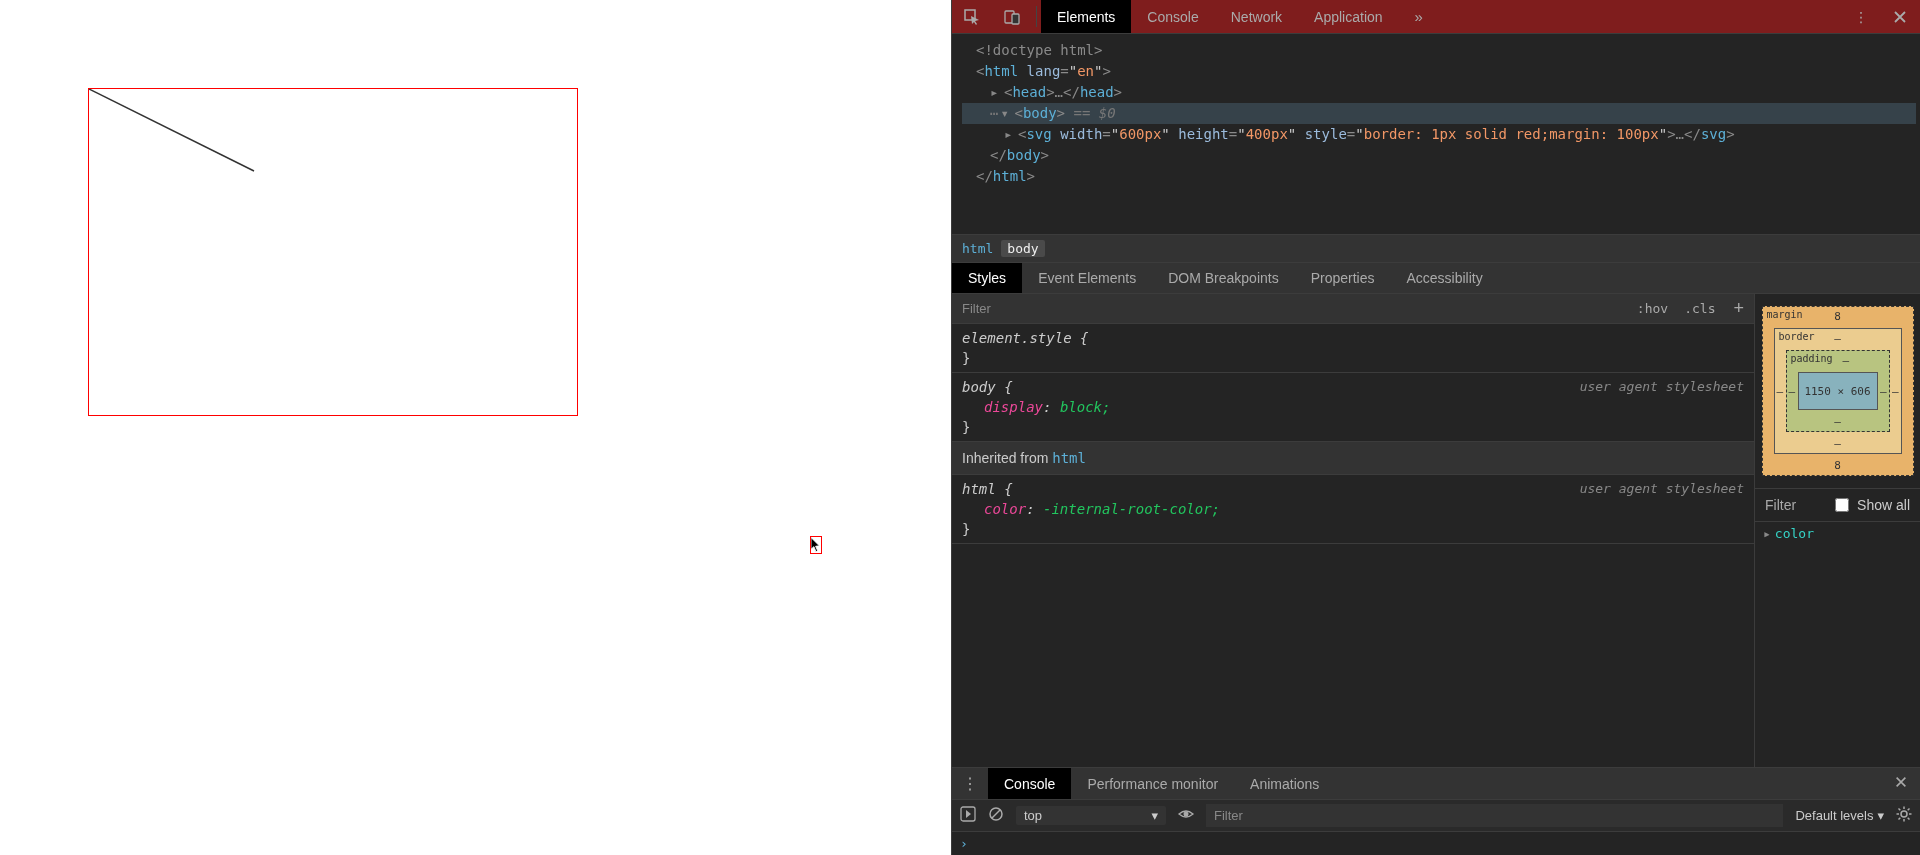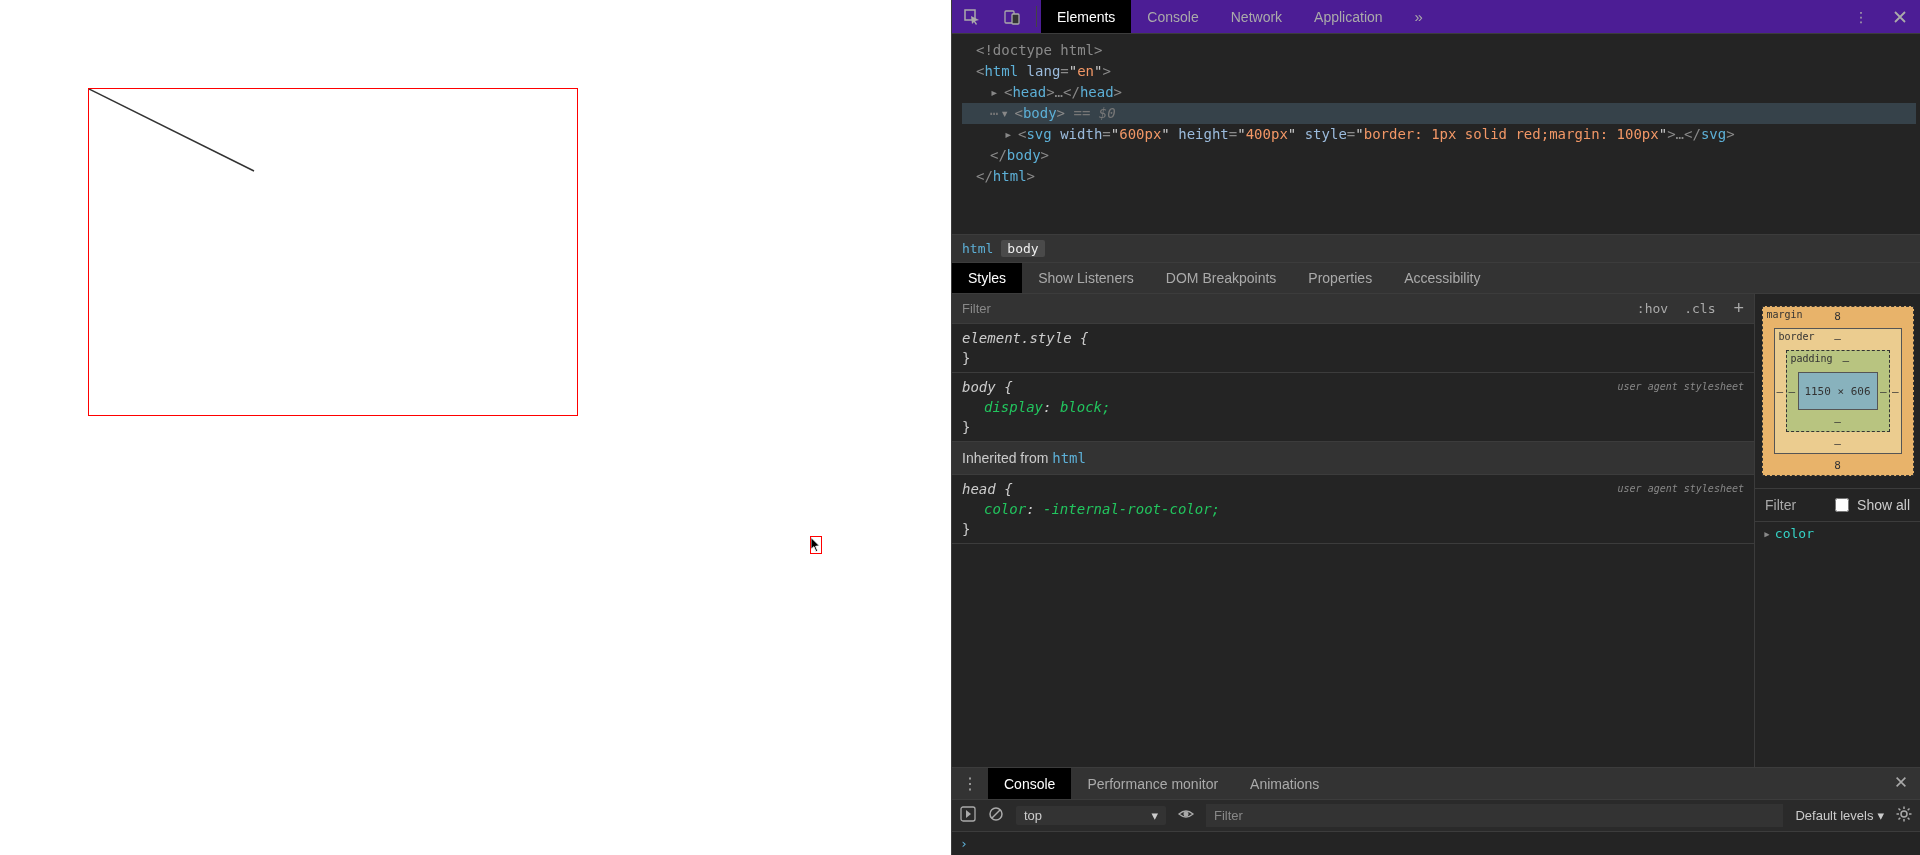--- a/index.html
+++ b/index.html
@@ -38,21 +38,21 @@
     background: #242424;
     color: #ccc;
     font-family: "Segoe UI", Arial, sans-serif;
     border-left: 1px solid #3c3c3c;
     min-width: 0;
   }
   
   .dt-toolbar {
     display: flex;
     align-items: stretch;
-    background: #4c1d95;
+    background: #7f1d1d;
     border-bottom: 1px solid #3c3c3c;
     height: 34px;
   }
   .dt-toolbar .tool-btn,
   .dt-toolbar .tab {
     display: flex;
     align-items: center;
     justify-content: center;
     padding: 0 12px;
     color: #aaa;
@@ -185,23 +185,23 @@
   }
   .rule-block { padding: 4px 10px; border-bottom: 1px solid #3c3c3c; }
   .rule-block.inherit-head {
     background: #333333;
     padding: 6px 10px;
     font-family: "Segoe UI", Arial, sans-serif;
     font-size: 14px;
     color: #ccc;
   }
   .rule-block .selector { color: #ccc; font-style: italic; }
-  .rule-block .uas { float: right; color: #888; font-style: italic; font-size: 10px; }
+  .rule-block .uas { float: right; color: #888; font-style: italic; font-size: 13px; }
   .rule-block .prop { padding-left: 22px; font-style: italic; }
-  .rule-block .pname { color: #22c55e; }
+  .rule-block .pname { color: #ec4899; }
   .rule-block .pval  { color: #22c55e; }
   .rule-block .tri::before { content:"▸"; color:#888; margin-right:4px; }
   .rule-block .htmlword { color:#5db0d7; font-family: Menlo, monospace; }
   
   .metrics-col {
     width: 165px;
     display: flex;
     flex-direction: column;
     background: #242424;
   }
@@ -370,21 +370,21 @@
     <div class="row indent1"><span class="punct">&lt;/</span><span class="tagb">html</span><span class="punct">&gt;</span></div>
   </div>
 
   <div class="crumbs">
     <span class="crumb">html</span>
     <span class="crumb active">body</span>
   </div>
 
   <div class="subtabs">
     <div class="stab active">Styles</div>
-    <div class="stab">Show Listeners</div>
+    <div class="stab">Event Elements</div>
     <div class="stab">DOM Breakpoints</div>
     <div class="stab">Properties</div>
     <div class="stab">Accessibility</div>
   </div>
 
   <div class="styles-body">
     <div class="styles-col">
       <div class="filter-bar">
         <input placeholder="Filter" style="">
         <span class="hovcls">:hov</span>
@@ -400,21 +400,21 @@
           <span class="uas">user agent stylesheet</span>
           <div><span class="selector">body {</span></div>
           <div class="prop"><span class="pname">display</span><span>: </span><span class="pval">block;</span></div>
           <div>}</div>
         </div>
         <div class="rule-block inherit-head">
           <span>Inherited from </span><span class="htmlword">html</span>
         </div>
         <div class="rule-block">
           <span class="uas">user agent stylesheet</span>
-          <div><span class="selector">head {</span></div>
+          <div><span class="selector">html {</span></div>
           <div class="prop"><span class="pname">color</span><span>: </span><span class="pval">-internal-root-color;</span></div>
           <div>}</div>
         </div>
       </div>
     </div>
 
     <div class="metrics-col">
       <div class="box-model-wrap">
         <div class="box-model">
           <div class="bm-layer bm-margin">

